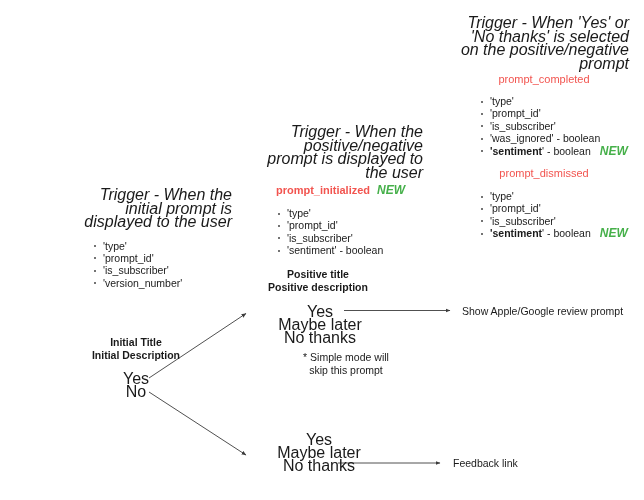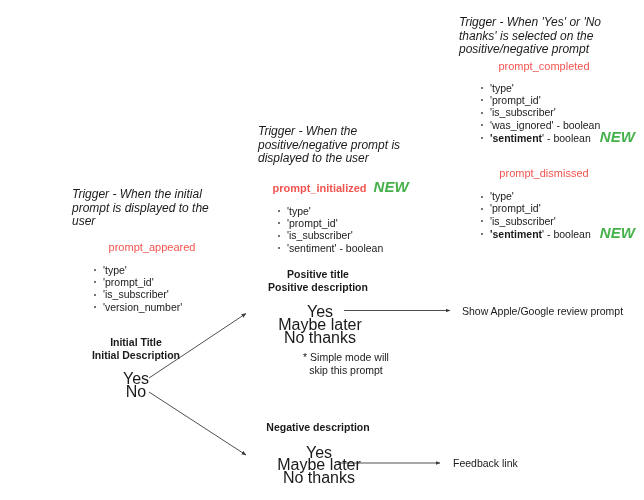--- a/index.html
+++ b/index.html
@@ -18,40 +18,40 @@
   }
 
   .abs { position: absolute; }
 
   
   .event-block {
     position: absolute;
   }
   .trigger-text {
     font-style: italic;
-    font-size: 12px;
+    font-size: 16px;
     line-height: 13.5px;
-    text-align: left;
+    text-align: right;
     color: #1a1a1a;
   }
   .event-name {
     font-size: 11px;
     text-align: center;
     color: #f2544f;
-    margin-top: 12px;
+    margin-top: 4px;
     white-space: nowrap;
   }
   .event-name.bold {
     font-weight: bold;
   }
   .new-tag {
     color: #46b04a;
     font-style: italic;
     font-weight: bold;
-    font-size: 15px;
+    font-size: 12px;
     margin-left: 7px;
   }
 
   .props {
     list-style: none;
     margin: 0;
     padding: 0;
     font-size: 10.5px;
     line-height: 12.4px;
   }
@@ -117,21 +117,20 @@
     </marker>
   </defs>
   <line x1="149" y1="378" x2="246" y2="313.5" stroke="#3c3c3c" stroke-width="0.9" marker-end="url(#arrowhead)"></line>
   <line x1="149" y1="392" x2="246" y2="455" stroke="#3c3c3c" stroke-width="0.9" marker-end="url(#arrowhead)"></line>
   <line x1="344" y1="310.5" x2="450" y2="310.5" stroke="#3c3c3c" stroke-width="0.9" marker-end="url(#arrowhead)"></line>
   <line x1="338" y1="463" x2="440" y2="463" stroke="#3c3c3c" stroke-width="0.9" marker-end="url(#arrowhead)"></line>
 </svg>
 
 <div class="event-block" style="left:72px; top:188px; width:160px;">
   <div class="trigger-text">Trigger - When the initial prompt is displayed to the user</div>
-  <div class="event-name">prompt_appeared</div>
   <ul class="props" style="margin-top:11px; margin-left:20px;">
     <li><span>'type'</span></li>
     <li><span>'prompt_id'</span></li>
     <li><span>'is_subscriber'</span></li>
     <li><span>'version_number'</span></li>
   </ul>
 </div>
 
 <div class="event-block" style="left:258px; top:125px; width:165px;">
   <div class="trigger-text">Trigger - When the positive/negative prompt is displayed to the user</div>
@@ -192,21 +191,20 @@
   <div class="footnote" style="margin-top:7px; margin-left:56px;">
     <div>* Simple mode will</div>
     <div>skip this prompt</div>
   </div>
 </div>
 
 <div class="abs outcome" style="left:462px; top:305px;">Show Apple/Google review prompt</div>
 
 <div class="abs" style="left:238px; top:421px; width:160px;">
   <div class="node-title">
-    <div>Negative description</div>
   </div>
   <div class="options" style="margin-top:13px; margin-left:2px;">
     <div>Yes</div>
     <div>Maybe later</div>
     <div>No thanks</div>
   </div>
 </div>
 
 <div class="abs outcome" style="left:453px; top:457px;">Feedback link</div>
 

